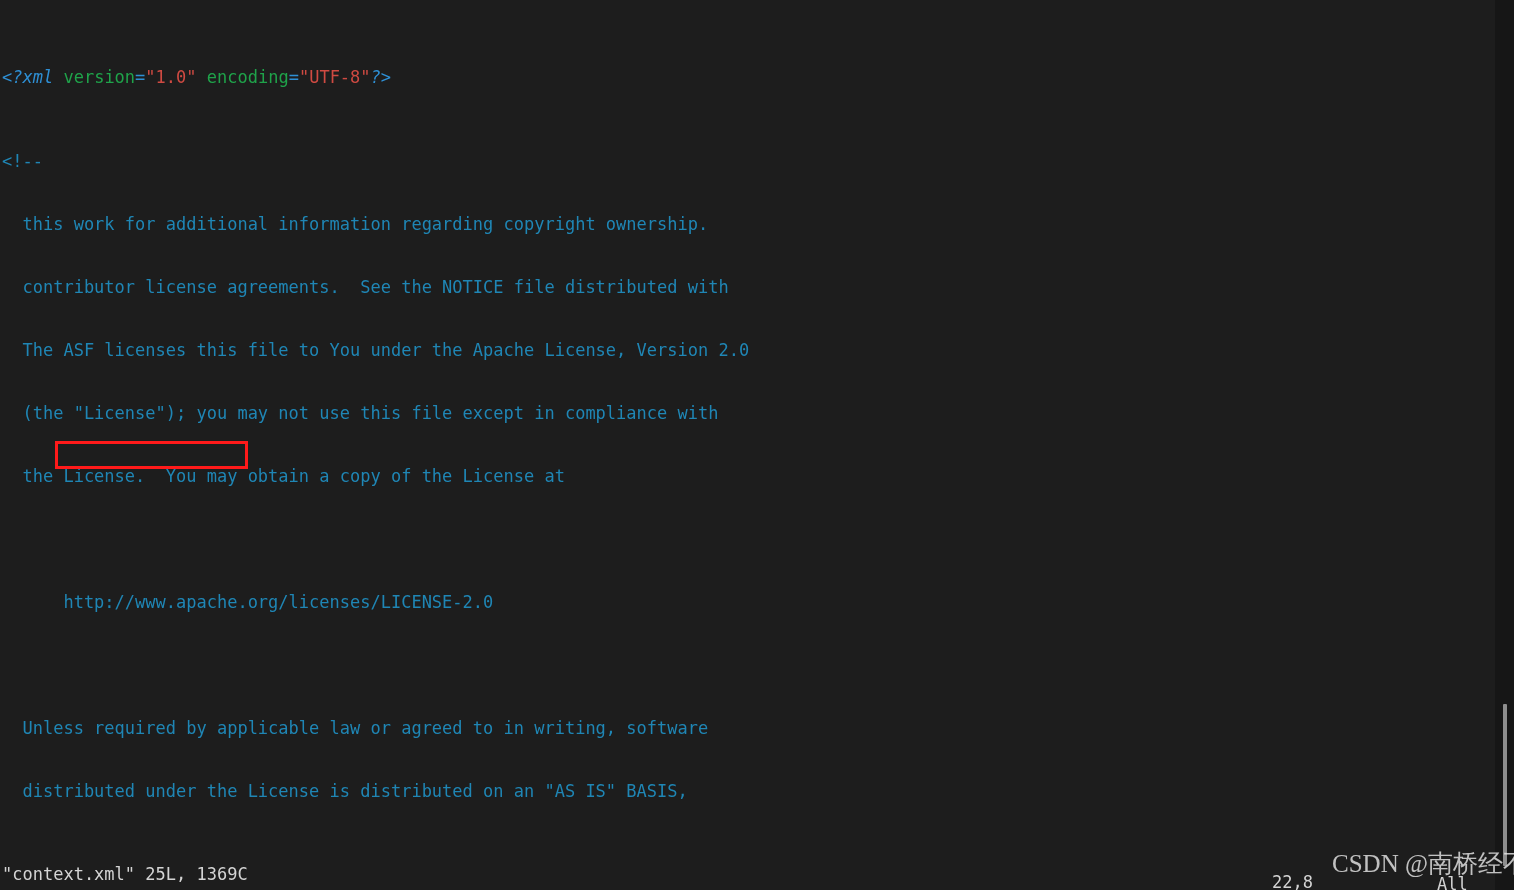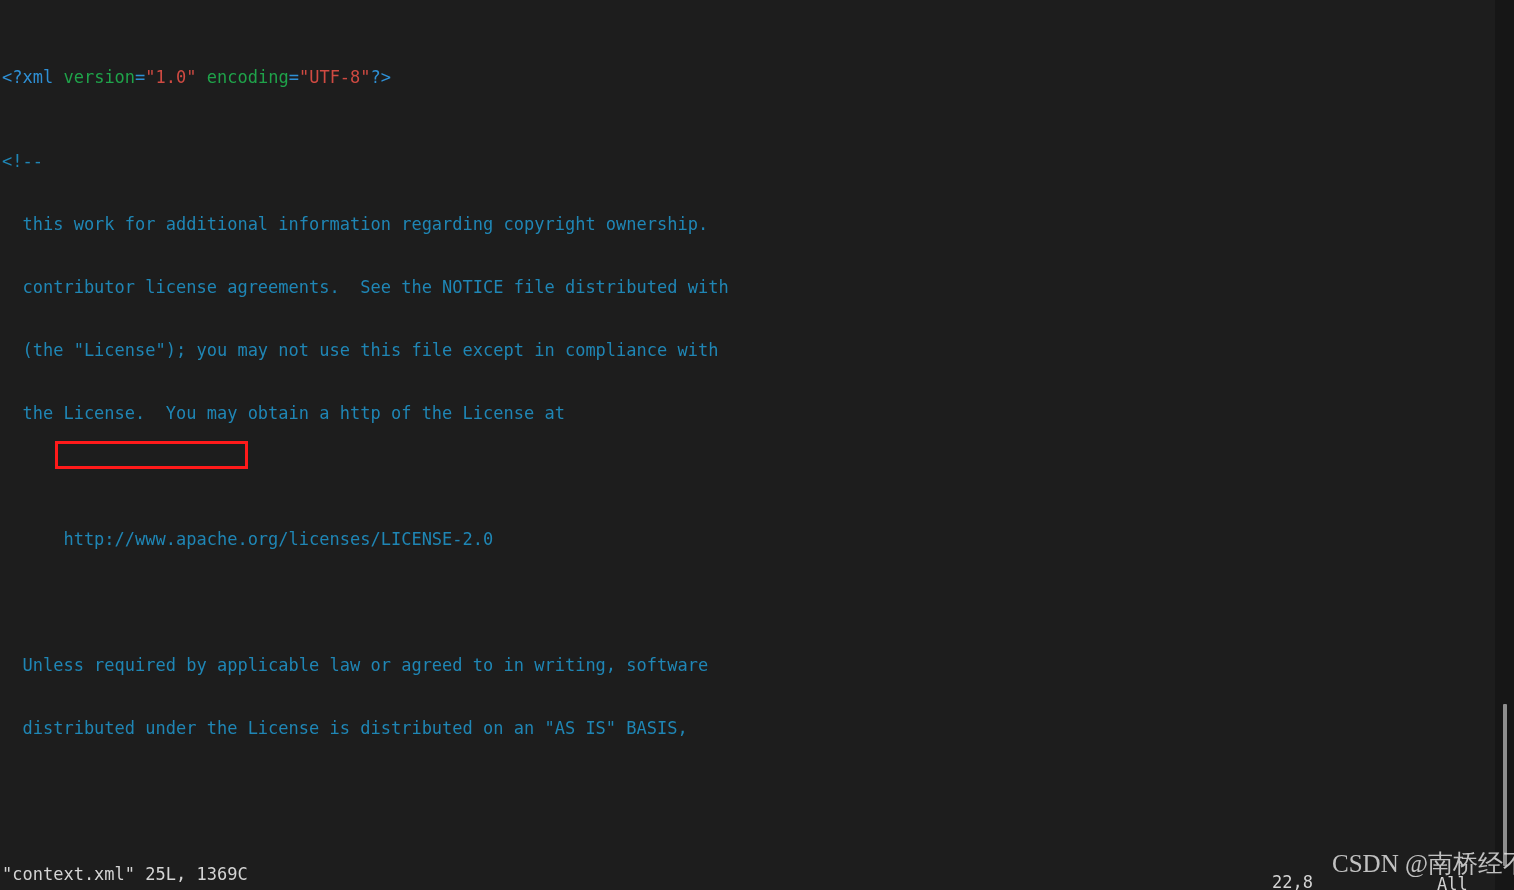--- a/index.html
+++ b/index.html
@@ -31,21 +31,21 @@
   }
   .line {
     height: 21px;
     white-space: pre;
     padding-left: 2px;
   }
   .attr     { color: #1fa34a; }
   .val      { color: #cf4a42; }
   .comment  { color: #1f86b5; }
   .plain    { color: #d4d4d4; }
-  .punct    { color: #2e8fd4; }
+  .punct    { color: #2e8fd4; font-style: italic; }
 
   
   #statusline {
     position: absolute;
     left: 0;
     bottom: 2px;
     width: 1514px;
     height: 24px;
     white-space: pre;
   }
@@ -116,22 +116,23 @@
 
 <div id="screen">
 
   <div id="buffer">
 
     <div class="line"><span class="punct">&lt;?xml</span><span class="plain"> </span><span class="attr">version</span><span class="punct">=</span><span class="val">"1.0"</span><span class="plain"> </span><span class="attr">encoding</span><span class="punct">=</span><span class="val">"UTF-8"</span><span class="punct">?&gt;</span></div>
 
     <div class="line comment">&lt;!--</div>
     <div class="line comment">  this work for additional information regarding copyright ownership.</div>
     <div class="line comment">  contributor license agreements.  See the NOTICE file distributed with</div>
+    <div class="line comment">  The ASF licenses this file to You under the Apache License, Version 2.0</div>
     <div class="line comment">  (the "License"); you may not use this file except in compliance with</div>
-    <div class="line comment">  the License.  You may obtain a http of the License at</div>
+    <div class="line comment">  the License.  You may obtain a copy of the License at</div>
     <div class="line comment">&nbsp;</div>
     <div class="line comment">      http://www.apache.org/licenses/LICENSE-2.0</div>
     <div class="line comment">&nbsp;</div>
     <div class="line comment">  Unless required by applicable law or agreed to in writing, software</div>
     <div class="line comment">  distributed under the License is distributed on an "AS IS" BASIS,</div>
     
     
     
     
 

